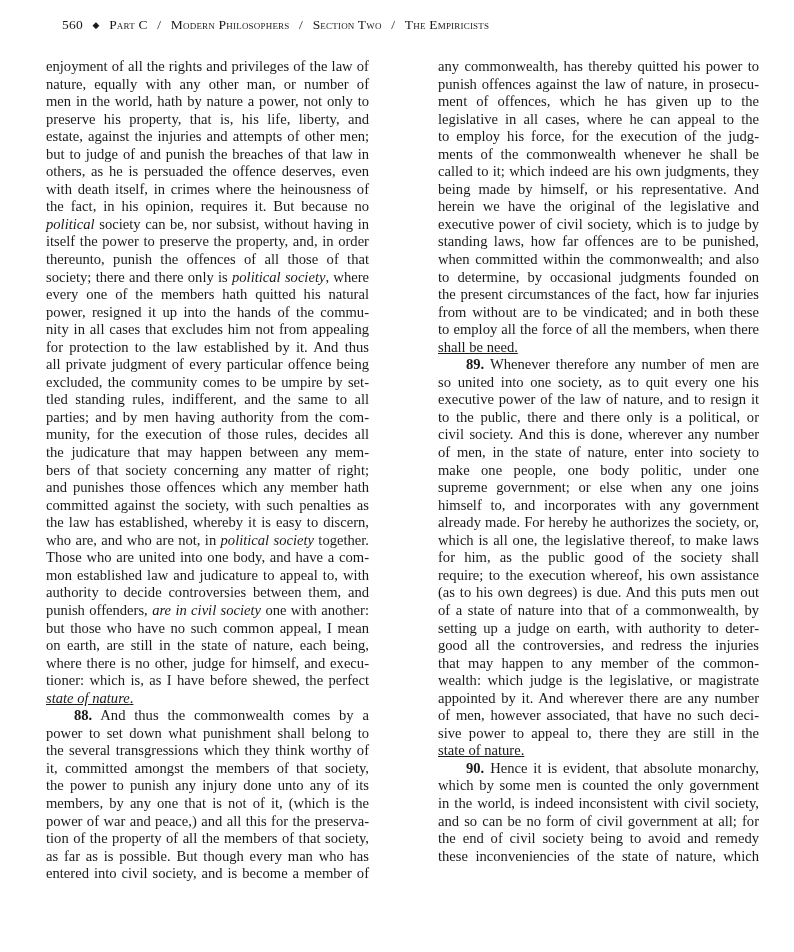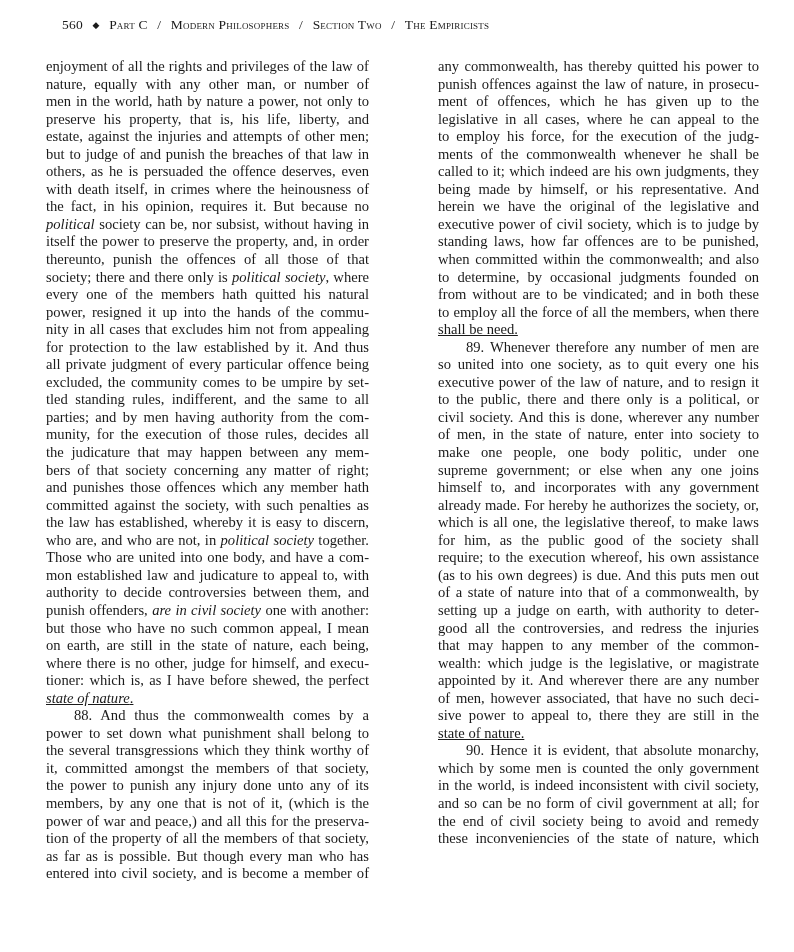--- a/index.html
+++ b/index.html
@@ -8,21 +8,21 @@
   .header { position: absolute; left: 62px; top: 17px; font-size: 13.5px; white-space: nowrap; letter-spacing: 0.2px; }
   .header .sc { font-variant: small-caps; }
   .header .sep { margin: 0 6px; }
   .header .diamond { font-size: 9px; margin: 0 6px; position: relative; top: -1px; }
   .col { position: absolute; top: 58px; font-size: 14.6px; }
   .col.left { left: 46px; width: 323px; }
   .col.right { left: 410px; width: 321px; margin-left: 28px; }
   .line { height: 17.55px; line-height: 17.55px; text-align: justify; text-align-last: justify; white-space: nowrap; overflow: visible; }
   .line.last { text-align-last: left; text-decoration: underline; }
   .line.indent { padding-left: 28px; }
-  .pn { font-weight: normal; }
+  .pn { font-weight: bold; }
   i { font-style: italic; }
 </style>
 </head>
 <body>
 
 <div class="header">
   <span>560</span>
   <span class="diamond">◆</span>
   <span class="sc">Part C</span>
   <span class="sep">/</span>
@@ -89,20 +89,21 @@
     <div class="line"><span>legislative in all cases, where he can appeal to the</span></div>
     <div class="line"><span>to employ his force, for the execution of the judg-</span></div>
     <div class="line"><span>ments of the commonwealth whenever he shall be</span></div>
     <div class="line"><span>called to it; which indeed are his own judgments, they</span></div>
     <div class="line"><span>being made by himself, or his representative. And</span></div>
     <div class="line"><span>herein we have the original of the legislative and</span></div>
     <div class="line"><span>executive power of civil society, which is to judge by</span></div>
     <div class="line"><span>standing laws, how far offences are to be punished,</span></div>
     <div class="line"><span>when committed within the commonwealth; and also</span></div>
     <div class="line"><span>to determine, by occasional judgments founded on</span></div>
+    <div class="line"><span>the present circumstances of the fact, how far injuries</span></div>
     <div class="line"><span>from without are to be vindicated; and in both these</span></div>
     <div class="line"><span>to employ all the force of all the members, when there</span></div>
     <div class="line last"><span>shall be need.</span></div>
     <div class="line indent"><span class="pn">89.</span><span> Whenever therefore any number of men are</span></div>
     <div class="line"><span>so united into one society, as to quit every one his</span></div>
     <div class="line"><span>executive power of the law of nature, and to resign it</span></div>
     <div class="line"><span>to the public, there and there only is a political, or</span></div>
     <div class="line"><span>civil society. And this is done, wherever any number</span></div>
     <div class="line"><span>of men, in the state of nature, enter into society to</span></div>
     <div class="line"><span>make one people, one body politic, under one</span></div>

